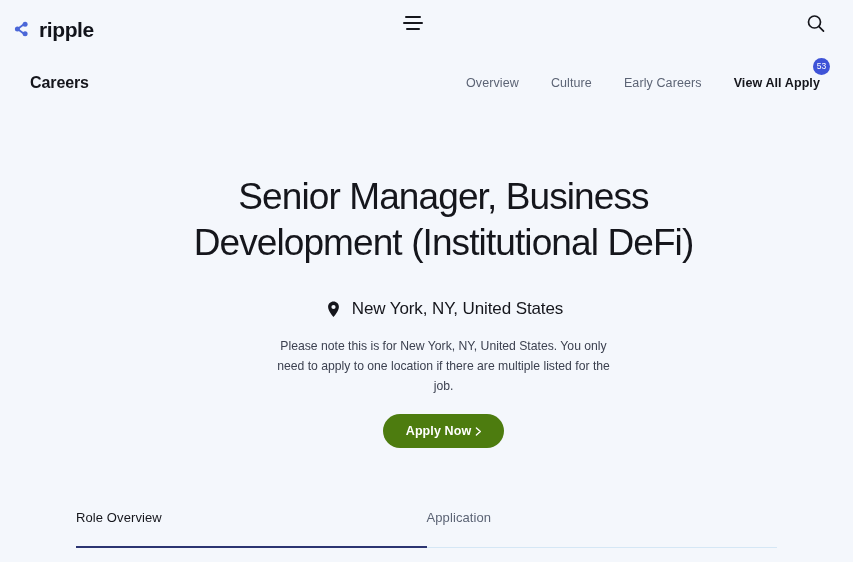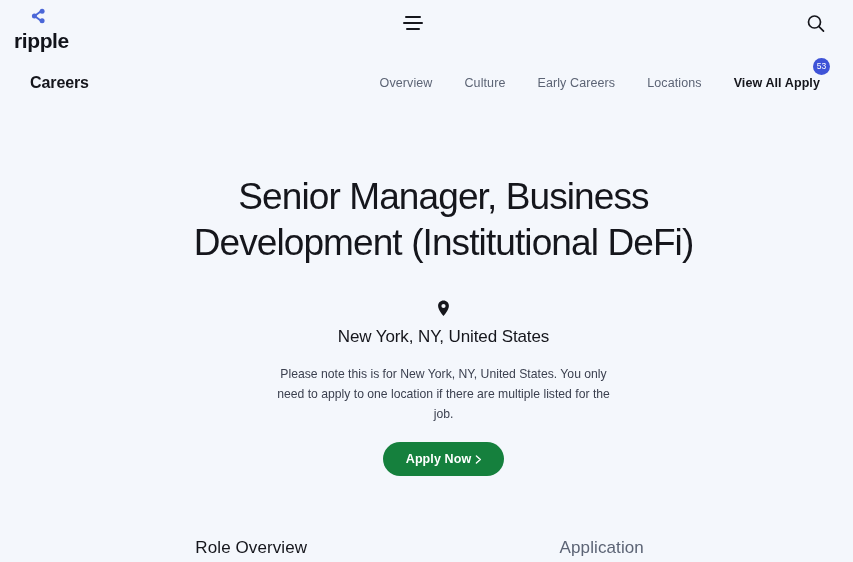--- a/index.html
+++ b/index.html
@@ -24,21 +24,20 @@
     align-items: center;
     padding: 0 0 0 14px;
     box-sizing: border-box;
   }
   .brand {
     display: flex;
     align-items: center;
     gap: 5px;
     text-decoration: none;
     cursor: pointer;
-    flex-direction: column;
   }
   .brand-mark {
     width: 20px;
     height: 18px;
     display: block;
   }
   .brand-word {
     font-size: 21px;
     font-weight: 700;
     letter-spacing: -0.4px;
@@ -150,21 +149,20 @@
     font-weight: 400;
     letter-spacing: -0.9px;
     color: #15161c;
   }
   .location-row {
     margin-top: 34px;
     display: flex;
     align-items: center;
     justify-content: center;
     gap: 9px;
-    flex-direction: column;
   }
   .pin-icon {
     width: 19px;
     height: 19px;
     display: block;
   }
   .location-text {
     font-size: 17px;
     color: #15161c;
     letter-spacing: -0.1px;
@@ -179,21 +177,21 @@
   }
   .apply-wrap {
     margin-top: 18px;
     display: flex;
     justify-content: center;
   }
   .apply-btn {
     display: inline-flex;
     align-items: center;
     gap: 3px;
-    background: #15803d;
+    background: #4d7c0f;
     color: #ffffff;
     border: none;
     border-radius: 999px;
     padding: 10px 21px 10px 23px;
     font-size: 12.5px;
     font-weight: 600;
     font-family: "Liberation Sans", sans-serif;
     cursor: pointer;
     letter-spacing: 0.1px;
   }
@@ -204,23 +202,23 @@
   }
 
   
   .tabs {
     margin-top: 62px;
     padding: 0 76px 0 76px;
     display: flex;
   }
   .tab {
     flex: 1 1 0;
-    text-align: center;
+    text-align: left;
     padding-bottom: 21px;
-    font-size: 17px;
+    font-size: 13px;
     cursor: pointer;
     position: relative;
     letter-spacing: 0.1px;
   }
   .tab.active {
     color: #15161c;
     font-weight: 400;
     border-bottom: 2.5px solid #2c3572;
   }
   .tab.inactive {
@@ -258,21 +256,20 @@
   </div>
 </header>
 
 <nav class="careers-nav">
   <span class="careers-label">Careers</span>
 
   <div class="nav-links">
     <a class="nav-link">Overview</a>
     <a class="nav-link">Culture</a>
     <a class="nav-link">Early Careers</a>
-    <a class="nav-link">Locations</a>
     <span class="jobs-wrap">
       <a class="nav-link strong">View All Apply</a>
       <span class="jobs-badge">53</span>
     </span>
   </div>
 </nav>
 
 <main class="hero">
   <h1 class="job-title">Senior Manager, Business Development (Institutional DeFi)</h1>
 

